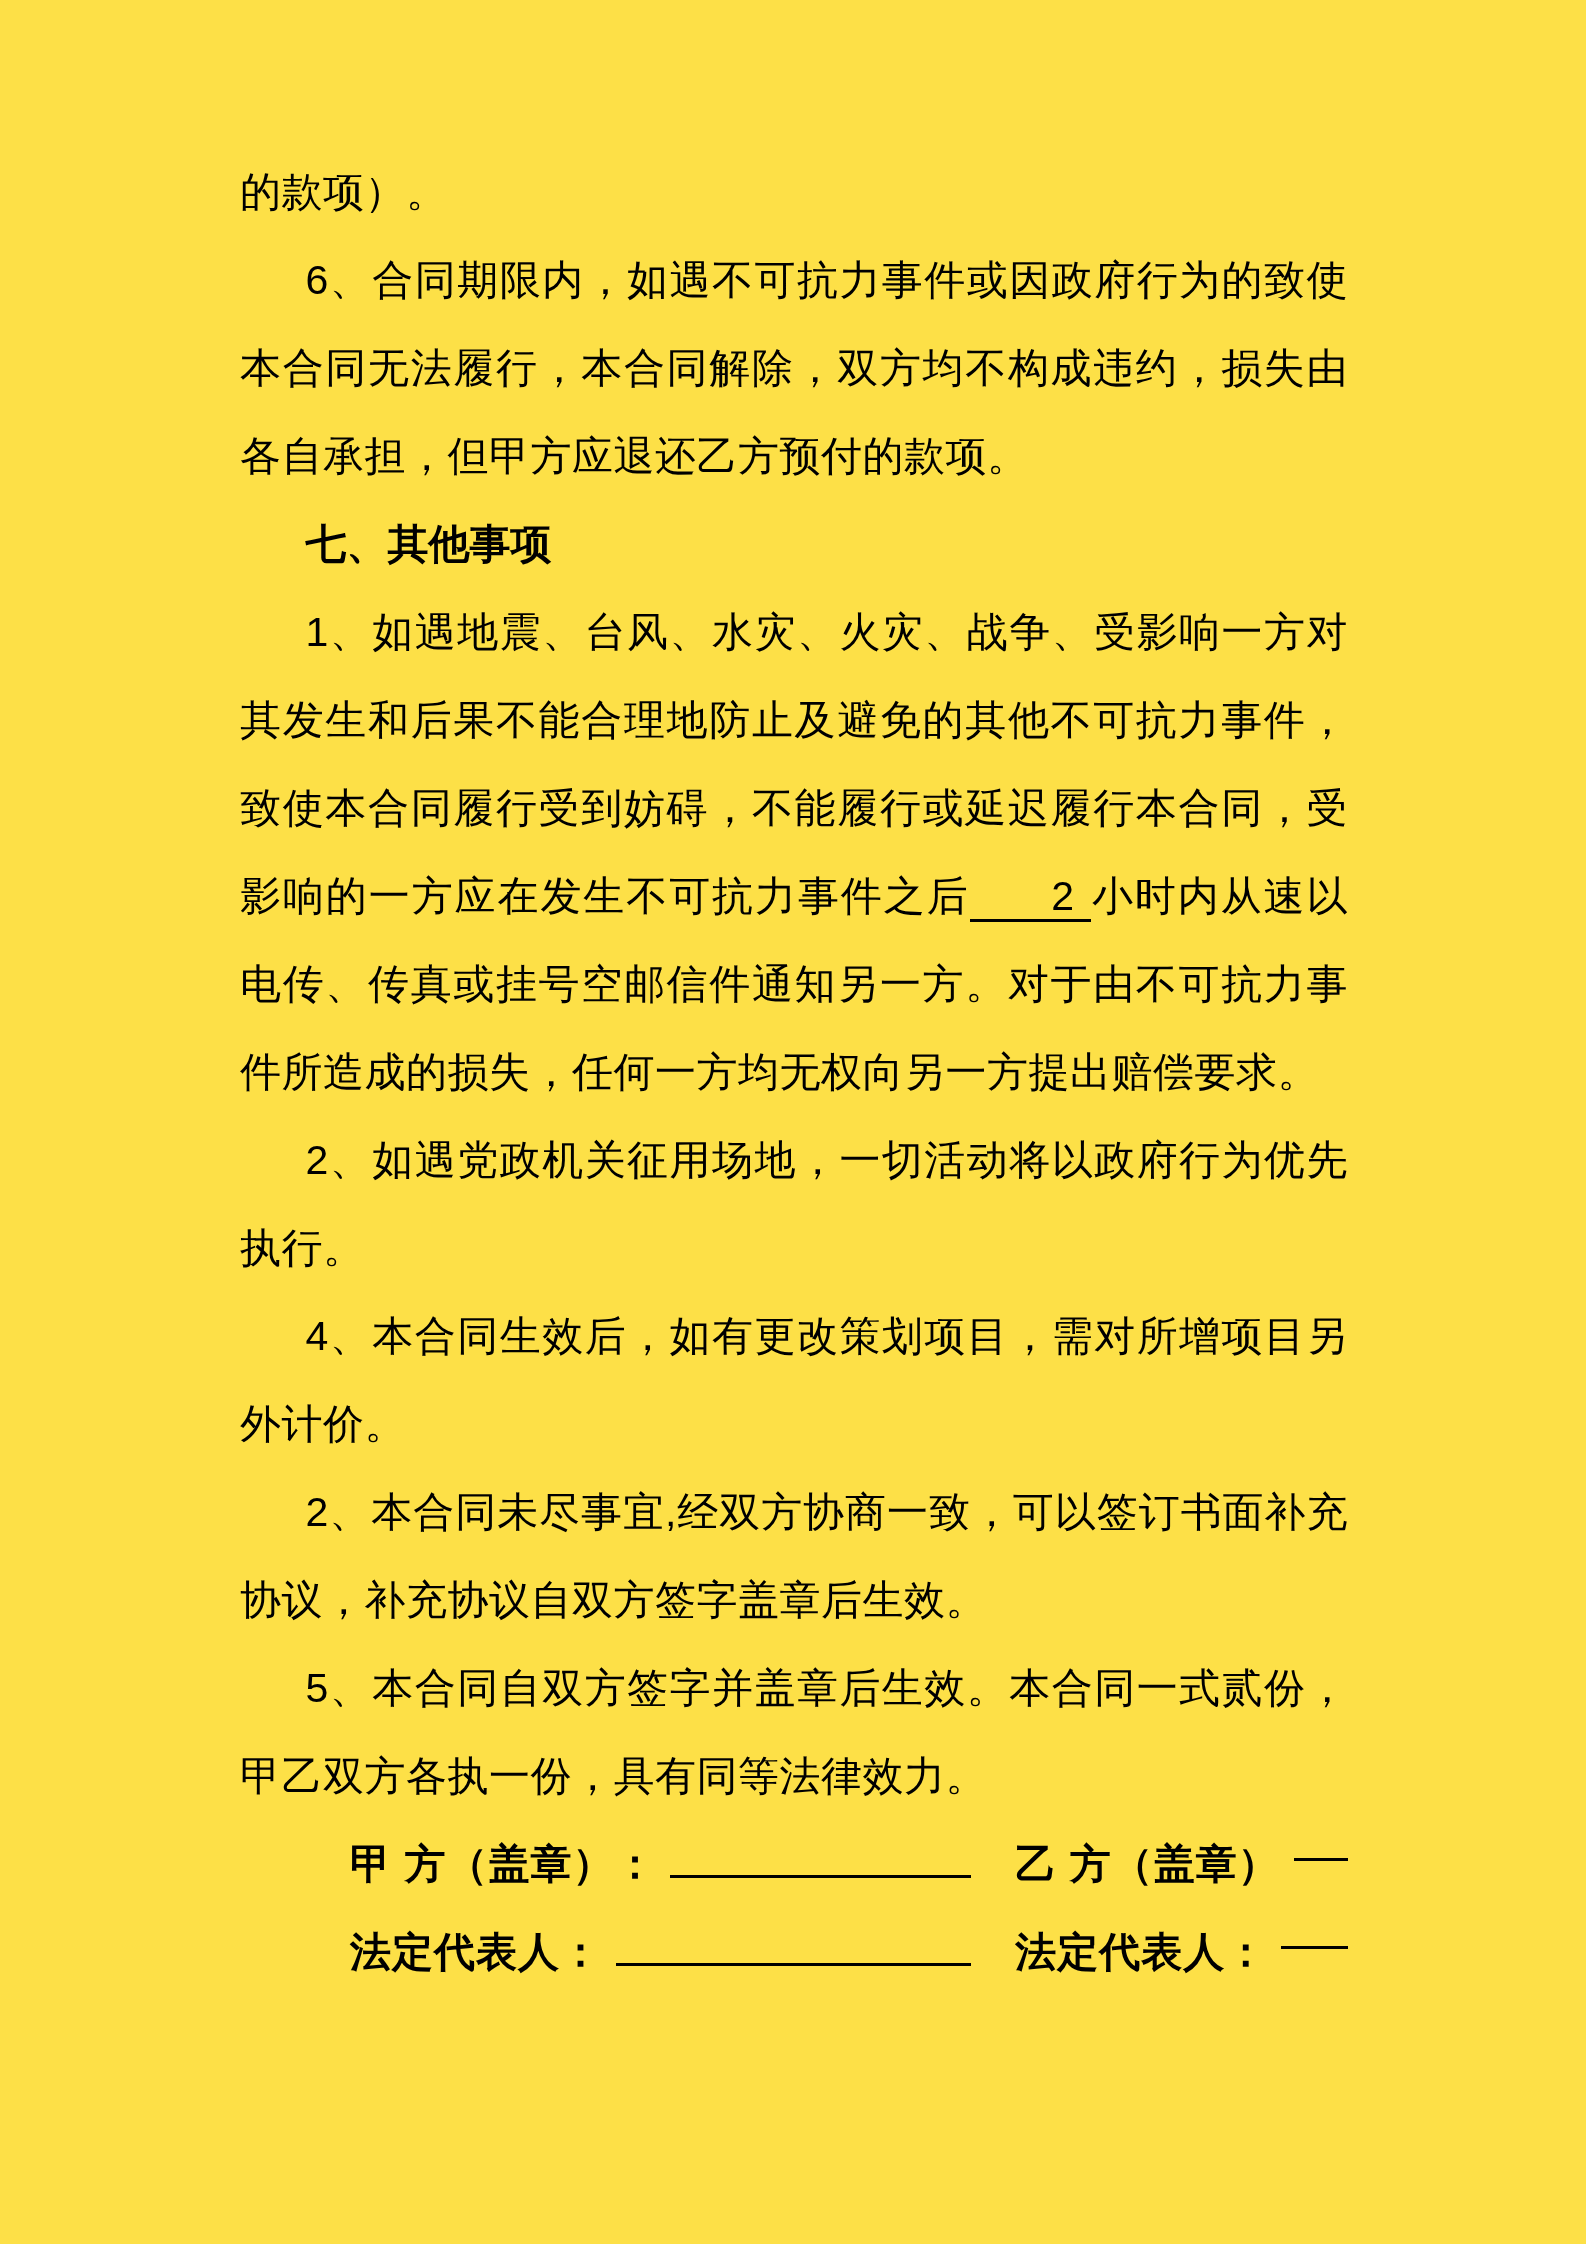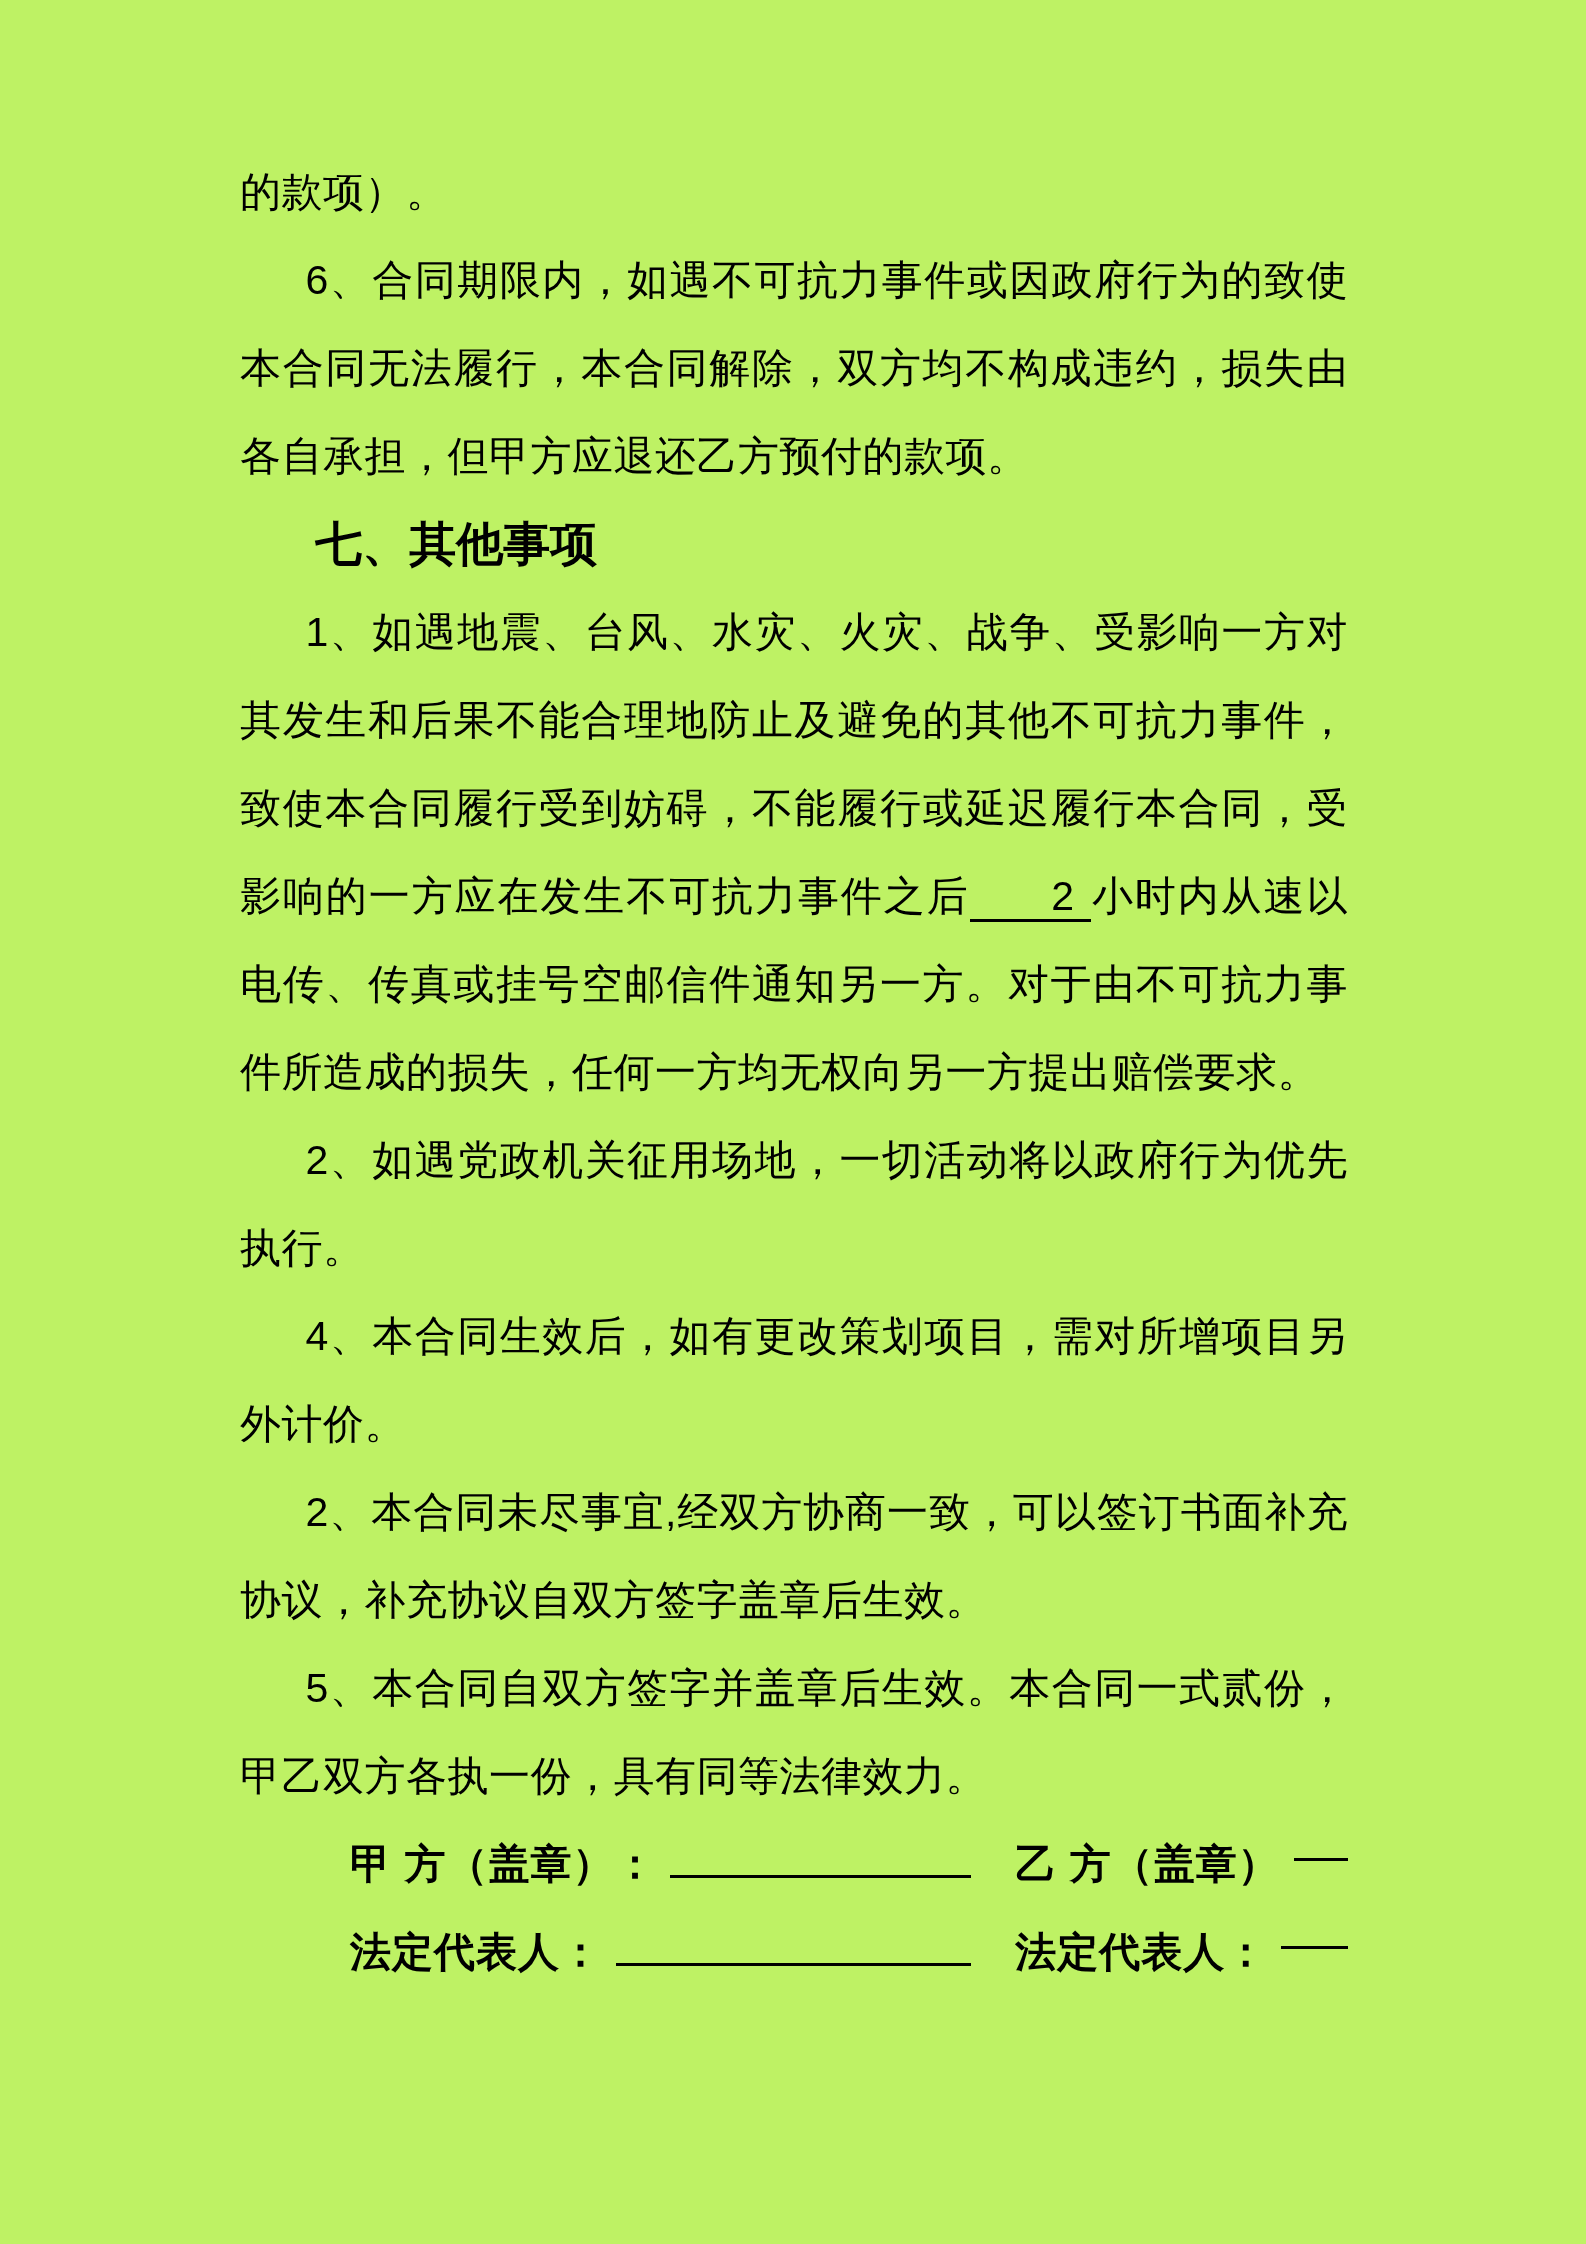--- a/index.html
+++ b/index.html
@@ -4,38 +4,38 @@
 <style>
   * { margin: 0; padding: 0; box-sizing: border-box; }
   html, body { background: #ffffff; }
   body { font-family: "Liberation Sans", "DejaVu Sans", sans-serif; }
 
   .page {
     position: relative;
     width: 1586px;
     height: 2244px;
     margin: 0 auto;
-    background: #bef264;
+    background: #fde047;
     padding: 148px 238px 0 240px;
     color: #000000;
     font-size: 41px;
     line-height: 88px;
     overflow: hidden;
   }
 
   .clause {
     text-align: justify;
     letter-spacing: 0.5px;
     word-break: break-all;
   }
 
   .indent { text-indent: 1.6em; }
 
   .section-heading {
-    font-size: 47px;
+    font-size: 41px;
     font-weight: 700;
     line-height: 88px;
     text-indent: 1.6em;
   }
 
   .blank-fill {
     display: inline-block;
     padding: 0 16px;
     border-bottom: 3px solid #000000;
     line-height: 1.1;

